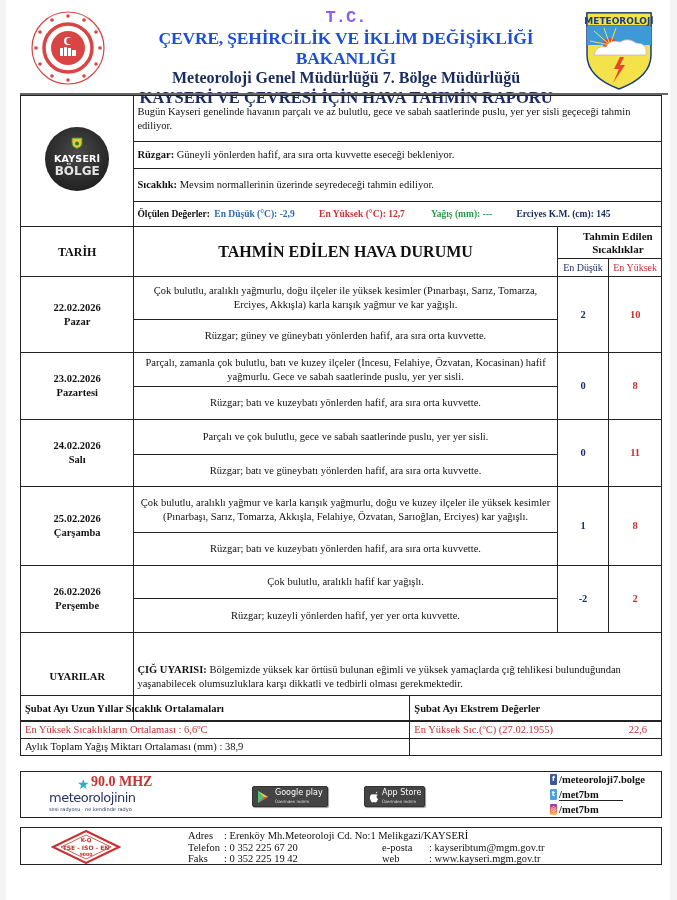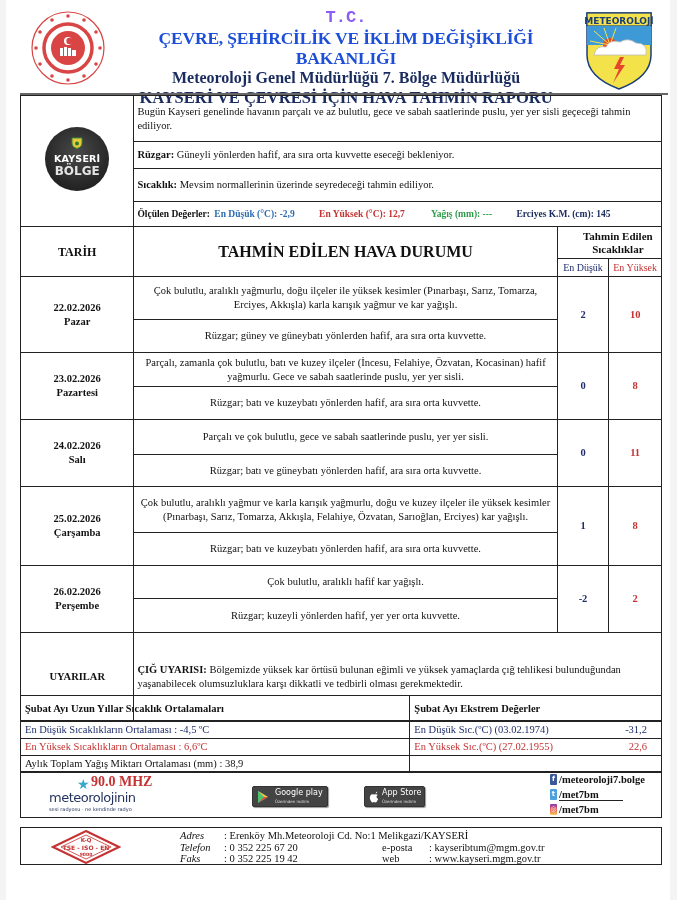--- a/index.html
+++ b/index.html
@@ -74,21 +74,21 @@
   .socials .row { height: 15px; font-size: 10.5px; font-weight: bold; line-height: 15px; position: relative; padding-left: 9px; }
   .socials .row .ic { position: absolute; left: 0; top: 2px; width: 7px; height: 11px; border-radius: 1px; color: #fff; font-size: 7px; line-height: 11px; text-align: center; font-family: "DejaVu Sans", sans-serif; }
   .socials .row .ic.fb { background: #3b5998; }
   .socials .row .ic.tw { background: #4aa3df; }
   .socials .row .ic.ig { background: linear-gradient(#8a3ab9, #e95950, #fccc63); }
   .socials .row.underline .handle { border-bottom: 1px solid #222; padding-right: 24px; }
 
   .footer-box { position: absolute; left: 14px; top: 827px; width: 642px; height: 38px; border: 1.5px solid #222; }
   .kq { position: absolute; left: 30px; top: 2px; width: 70px; height: 34px; }
   .addr { position: absolute; left: 151px; top: 2px; font-size: 10.5px; line-height: 11.5px; }
-  .addr .lbl { position: absolute; left: 8px; width: 60px; font-style: italic; }
+  .addr .lbl { position: absolute; left: 16px; width: 60px; }
   .addr .row { position: absolute; left: 0; width: 480px; height: 11.5px; }
   .addr .v1 { position: absolute; left: 52px; white-space: nowrap; }
   .addr .l2 { position: absolute; left: 210px; }
   .addr .v2 { position: absolute; left: 257px; white-space: nowrap; }
 </style>
 </head>
 <body>
 
 <div class="page">
 
@@ -271,25 +271,20 @@
         <col style="width:390px">
         <col style="width:200px">
         <col style="width:52px">
       </colgroup>
     <tbody>
         <tr>
       <td class="sh">Şubat Ayı Uzun Yıllar Sıcaklık Ortalamaları</td>
       <td class="sh" colspan="2">Şubat Ayı Ekstrem Değerler</td>
     </tr>
     <tr>
-      <td class="c-dnavy">En Düşük Sıcaklıkların Ortalaması : -4,5 ºC</td>
-      <td class="c-dnavy" style="border-right:none">En Düşük Sıc.(ºC) (03.02.1974)</td>
-      <td class="c-dnavy val" style="border-left:none">-31,2</td>
-    </tr>
-    <tr>
       <td class="c-red">En Yüksek Sıcaklıkların Ortalaması : 6,6ºC</td>
       <td class="c-red" style="border-right:none">En Yüksek Sıc.(ºC) (27.02.1955)</td>
       <td class="c-red val" style="border-left:none">22,6</td>
     </tr>
     <tr>
       <td>Aylık Toplam Yağış Miktarı Ortalaması (mm) : 38,9</td>
       <td colspan="2"></td>
     </tr>
   </tbody>
     </table>

